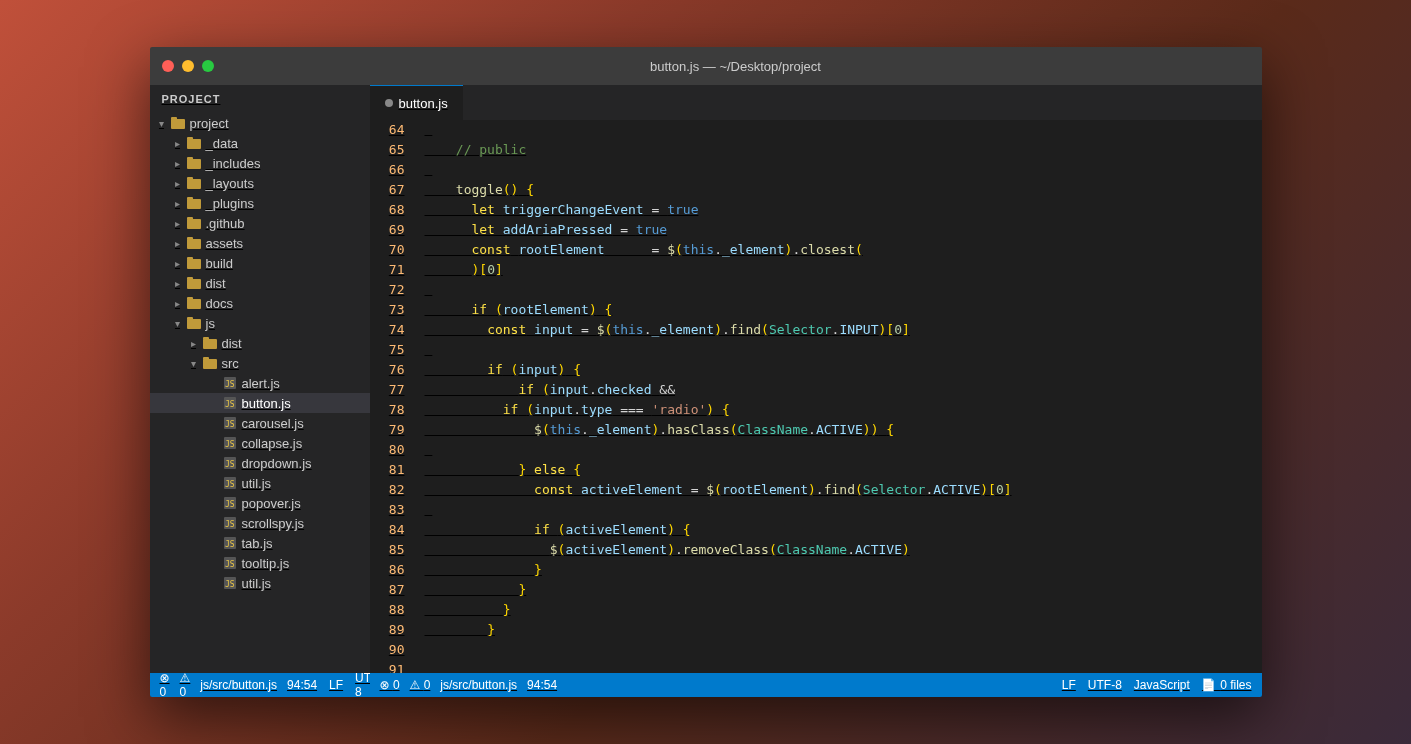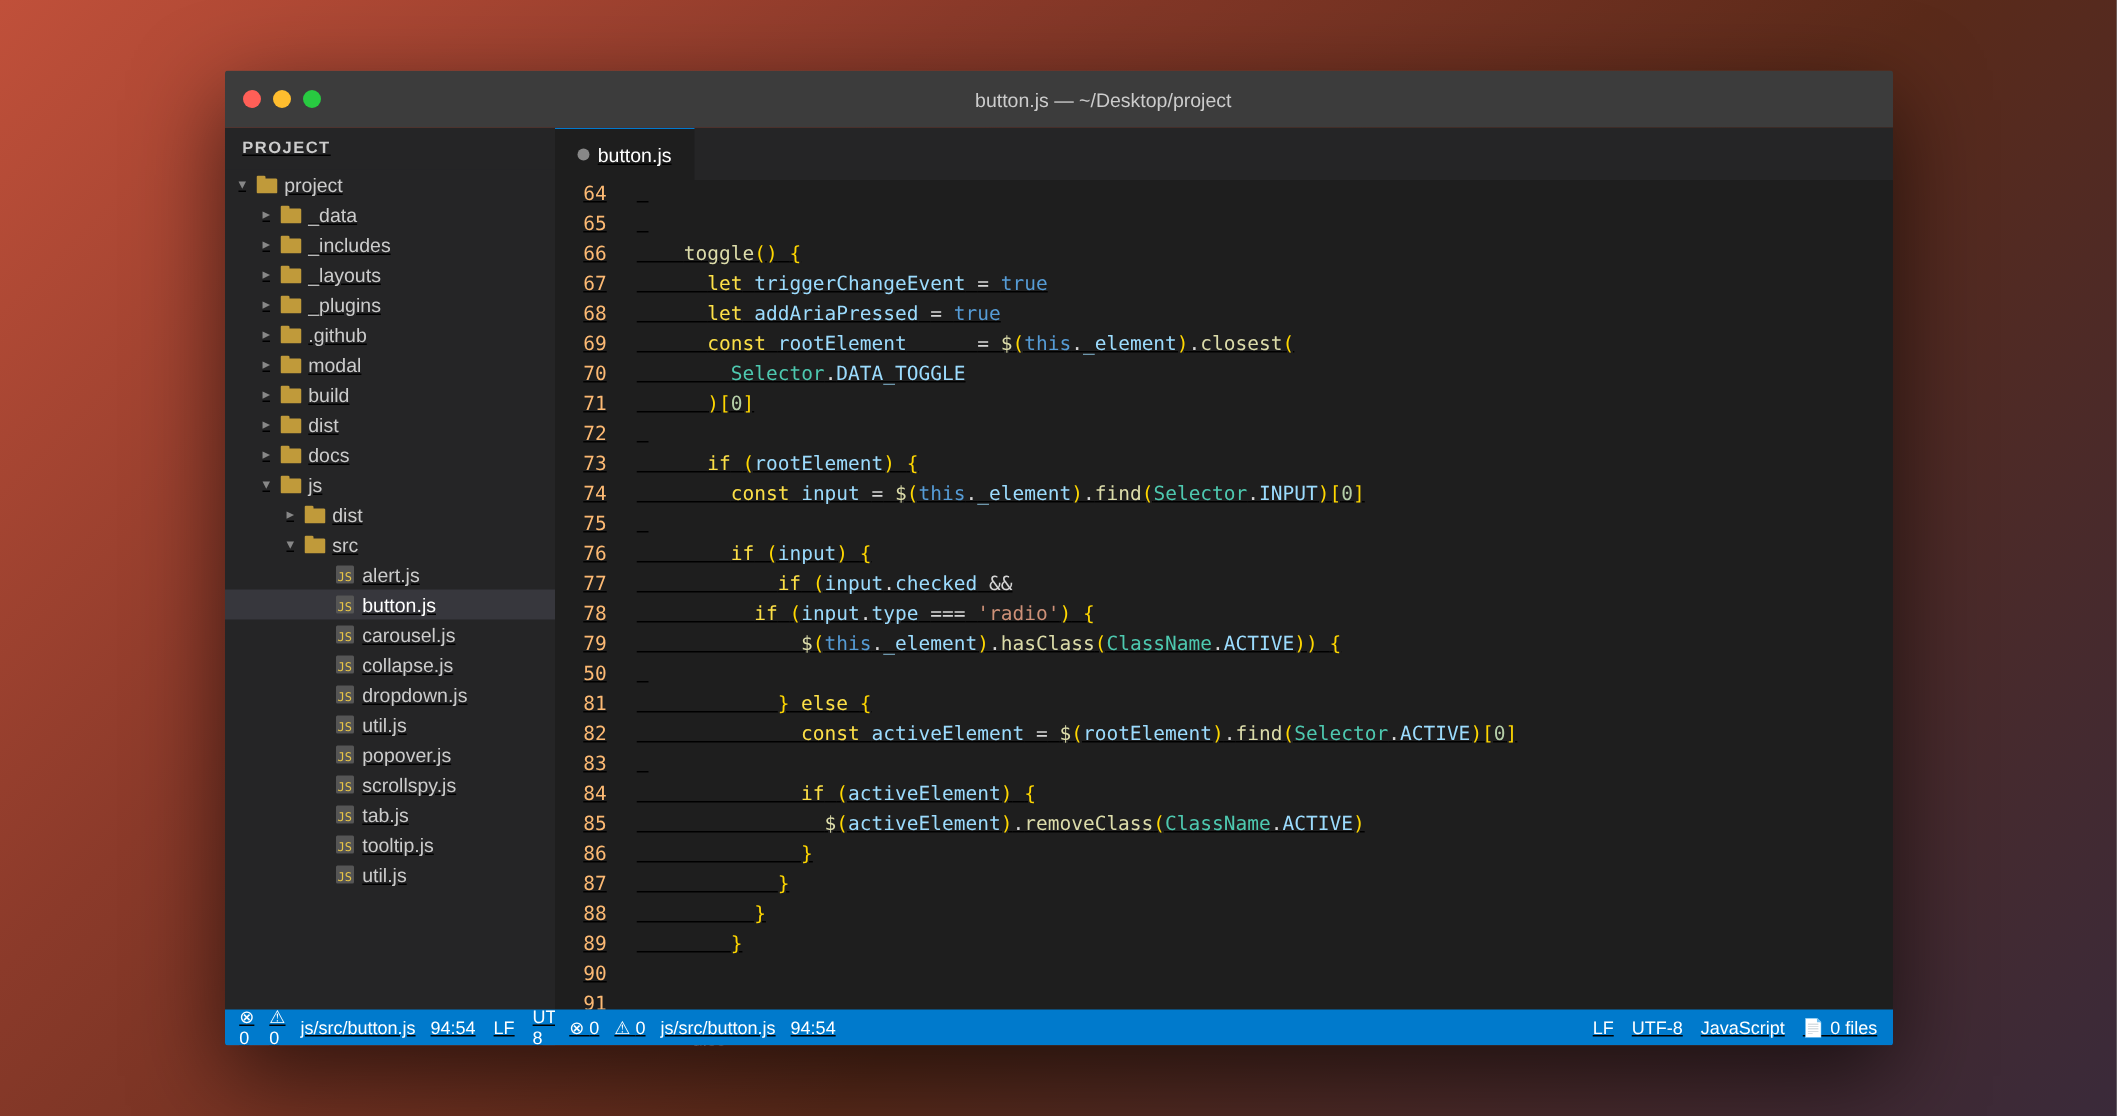--- a/index.html
+++ b/index.html
@@ -317,21 +317,21 @@
 
         <div class="tree-item">
           <span class="indent" style="width:20px"></span>
           <span class="arrow">▸</span>
           <span class="icon folder-icon">
               <svg width="14" height="12" viewBox="0 0 14 12">
                 <rect x="0" y="2" width="14" height="10" rx="1" fill="#c09a3a"></rect>
                 <rect x="0" y="0" width="6" height="3" rx="1" fill="#c09a3a"></rect>
               </svg>
             </span>
-          <span class="label">modal</span>
+          <span class="label">assets</span>
         </div>
 
         <div class="tree-item">
           <span class="indent" style="width:20px"></span>
           <span class="arrow">▸</span>
           <span class="icon folder-icon">
               <svg width="14" height="12" viewBox="0 0 14 12">
                 <rect x="0" y="2" width="14" height="10" rx="1" fill="#c09a3a"></rect>
                 <rect x="0" y="0" width="6" height="3" rx="1" fill="#c09a3a"></rect>
               </svg>
@@ -568,49 +568,49 @@
           <div>70</div>
           <div>71</div>
           <div>72</div>
           <div>73</div>
           <div>74</div>
           <div>75</div>
           <div>76</div>
           <div>77</div>
           <div>78</div>
           <div>79</div>
-          <div>50</div>
+          <div>80</div>
           <div>81</div>
           <div>82</div>
           <div>83</div>
           <div>84</div>
           <div>85</div>
           <div>86</div>
           <div>87</div>
           <div>88</div>
           <div>89</div>
           <div>90</div>
           <div>91</div>
         </div>
         <div class="code-content">
 
           <div class="code-line"> </div>
 
+          <div class="code-line">    <span class="c-comment">// public</span></div>
 
           <div class="code-line"> </div>
 
           <div class="code-line">    <span class="c-toggle">toggle</span><span class="c-paren">()</span> <span class="c-paren">{</span></div>
 
           <div class="code-line">      <span class="c-keyword">let</span> <span class="c-varname">triggerChangeEvent</span> <span class="c-operator">=</span> <span class="c-bool">true</span></div>
 
           <div class="code-line">      <span class="c-keyword">let</span> <span class="c-varname">addAriaPressed</span> <span class="c-operator">=</span> <span class="c-bool">true</span></div>
 
           <div class="code-line">      <span class="c-keyword">const</span> <span class="c-varname">rootElement</span>      <span class="c-operator">=</span> <span class="c-jquery">$</span><span class="c-paren">(</span><span class="c-this">this</span><span class="c-punctuation">.</span><span class="c-prop">_element</span><span class="c-paren">)</span><span class="c-punctuation">.</span><span class="c-method">closest</span><span class="c-paren">(</span></div>
 
-          <div class="code-line">        <span class="c-selector">Selector</span><span class="c-punctuation">.</span><span class="c-prop">DATA_TOGGLE</span></div>
 
           <div class="code-line">      <span class="c-paren">)</span><span class="c-bracket">[</span><span class="c-number">0</span><span class="c-bracket">]</span></div>
 
           <div class="code-line"> </div>
 
           <div class="code-line">      <span class="c-keyword">if</span> <span class="c-paren">(</span><span class="c-varname">rootElement</span><span class="c-paren">)</span> <span class="c-paren">{</span></div>
 
           <div class="code-line">        <span class="c-keyword">const</span> <span class="c-varname">input</span> <span class="c-operator">=</span> <span class="c-jquery">$</span><span class="c-paren">(</span><span class="c-this">this</span><span class="c-punctuation">.</span><span class="c-prop">_element</span><span class="c-paren">)</span><span class="c-punctuation">.</span><span class="c-method">find</span><span class="c-paren">(</span><span class="c-selector">Selector</span><span class="c-punctuation">.</span><span class="c-prop">INPUT</span><span class="c-paren">)</span><span class="c-bracket">[</span><span class="c-number">0</span><span class="c-bracket">]</span></div>
 
           <div class="code-line"> </div>

